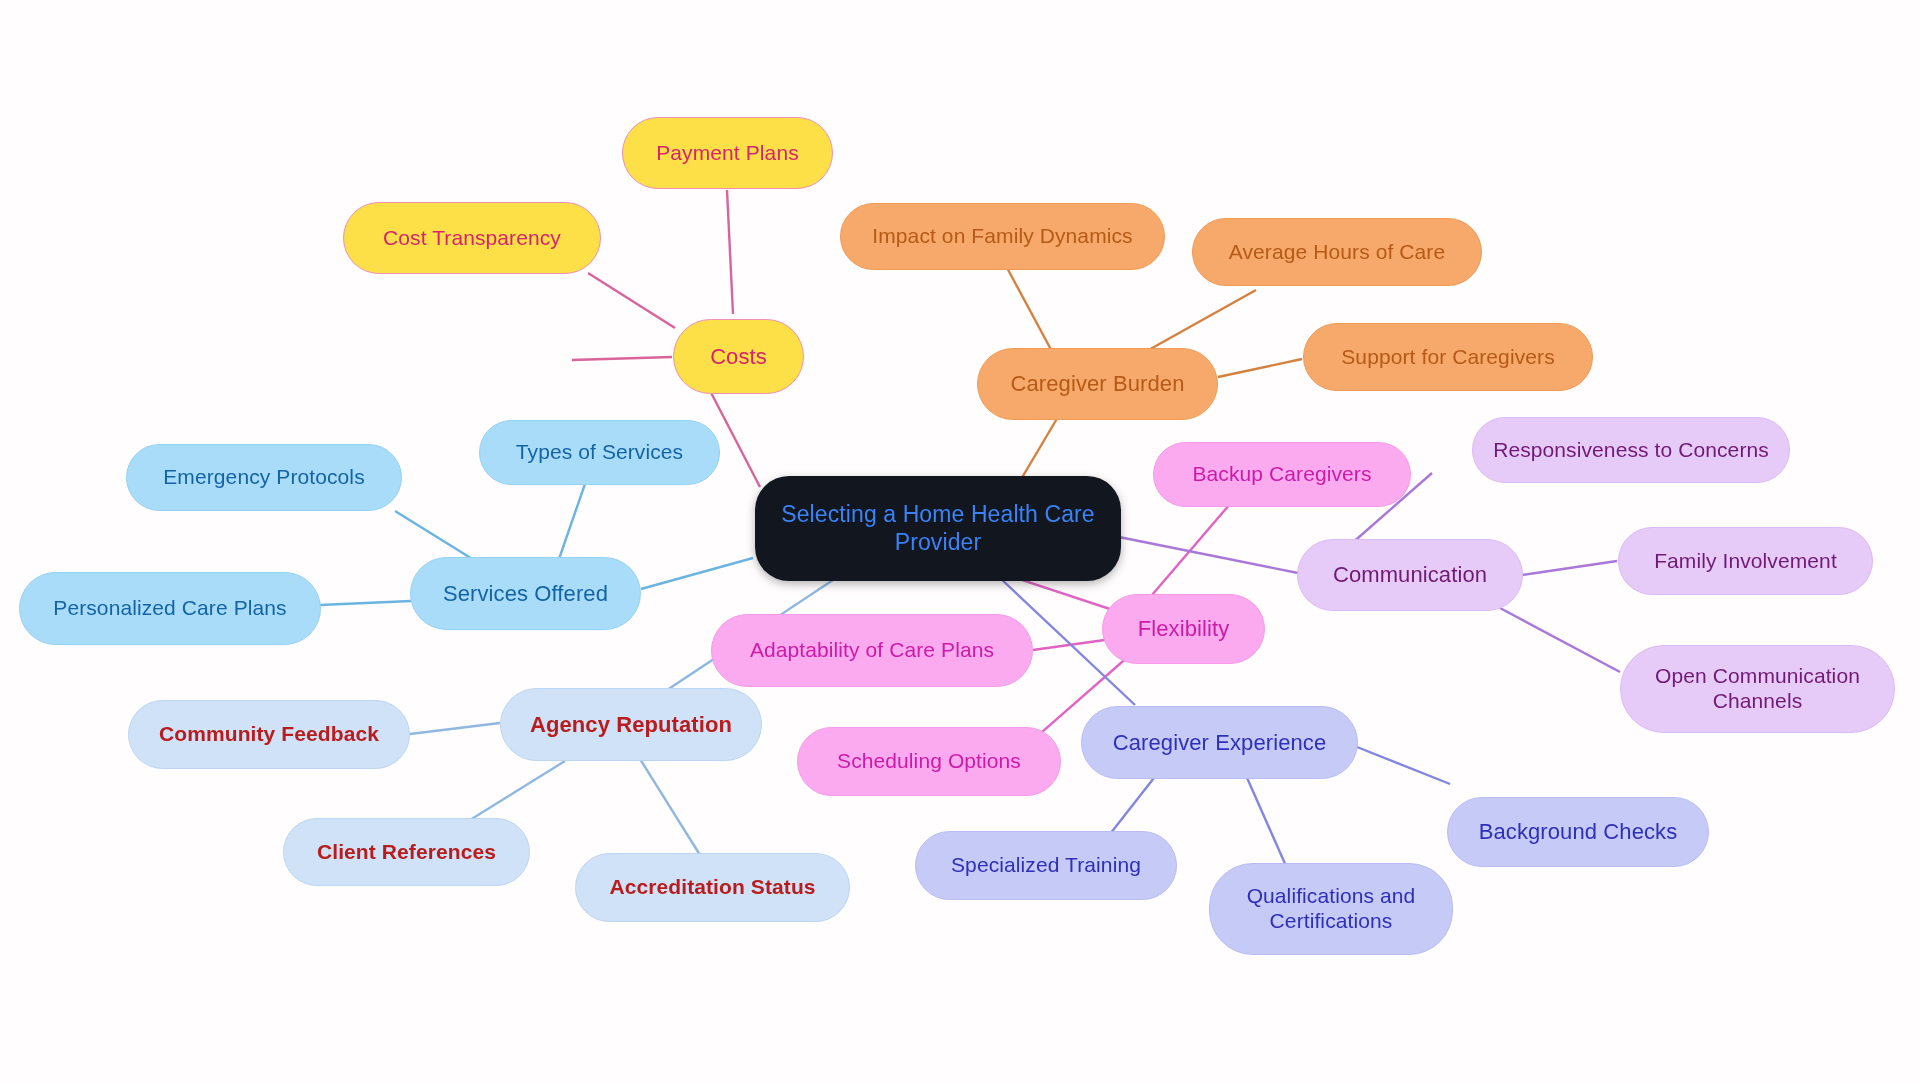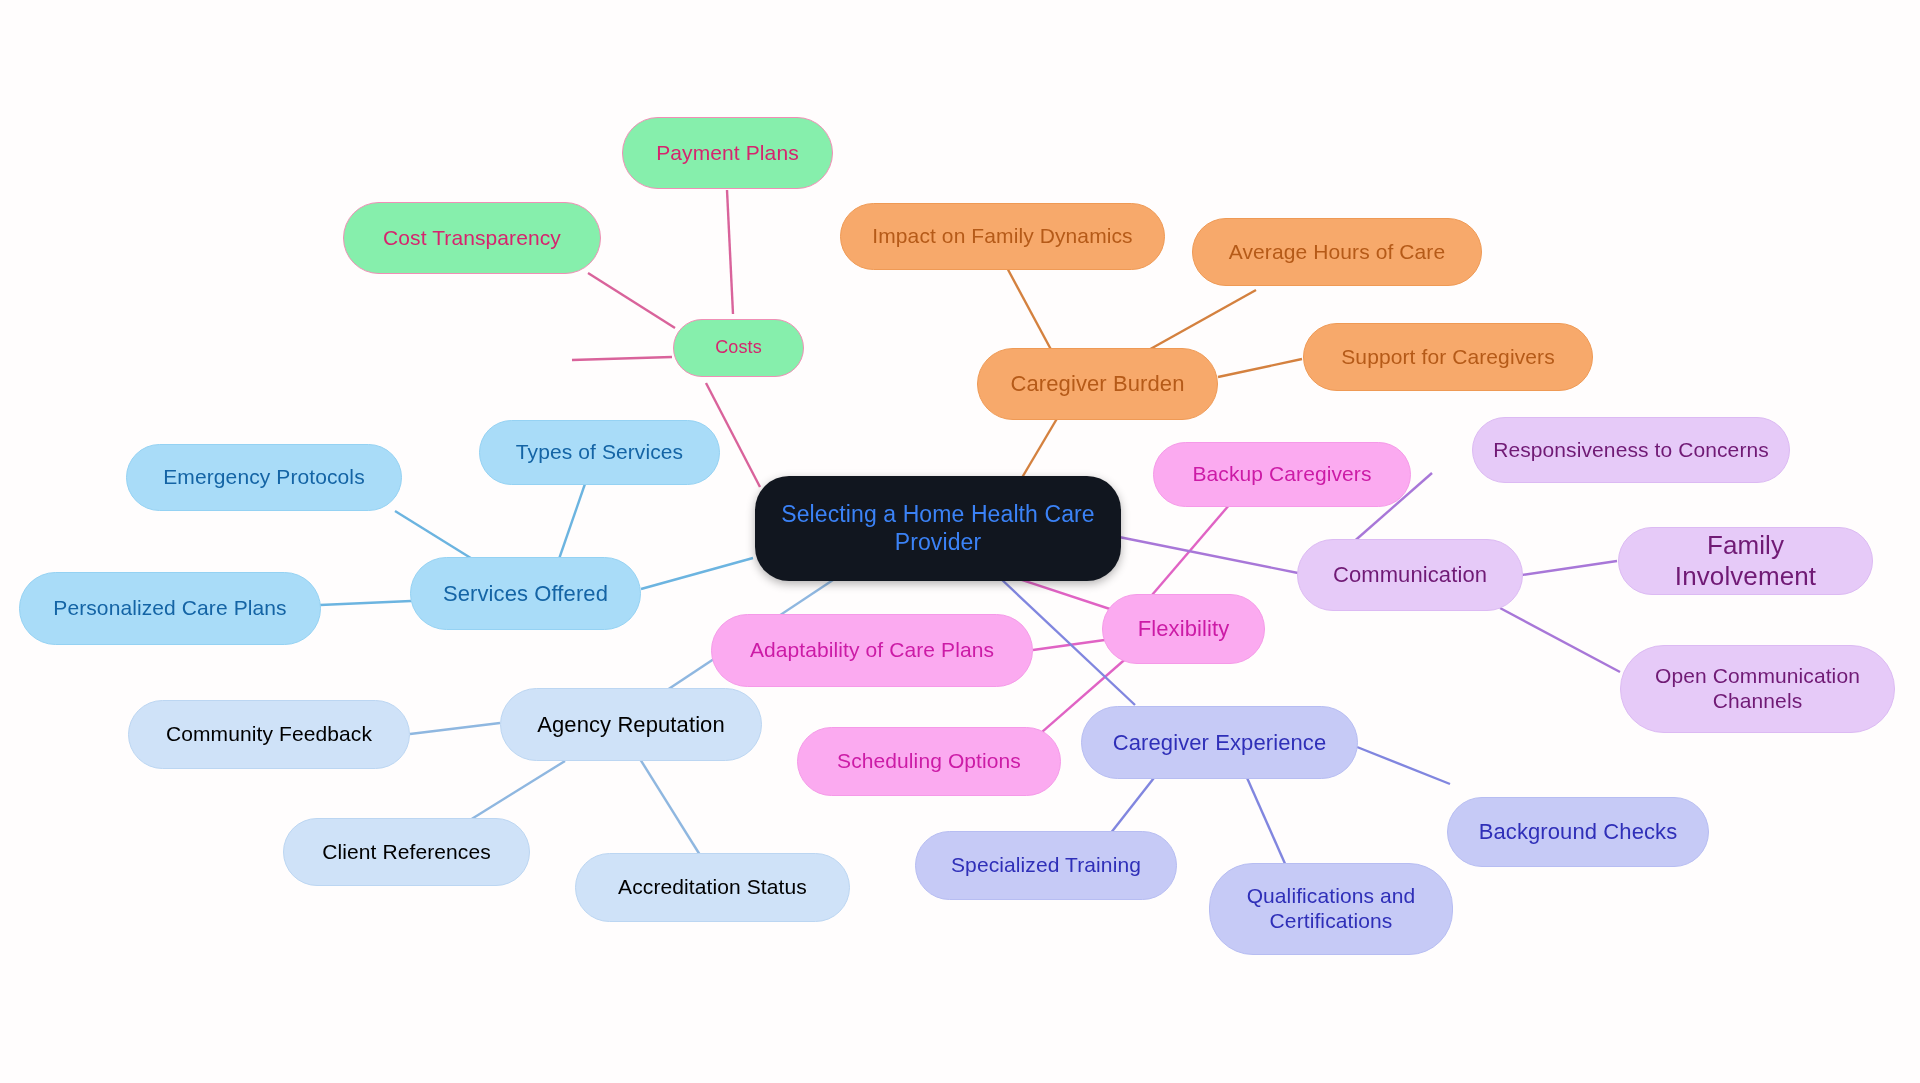--- a/index.html
+++ b/index.html
@@ -25,24 +25,24 @@
     letter-spacing:0.1px;
   }
   .node.root{
     background:#11161f;
     color:#3b82f6;
     border-radius:34px;
     border:none;
     font-size:23px;
     box-shadow:0 3px 10px rgba(0,0,0,0.30);
   }
-  .node.pink{background:#86efac;color:#d6246e;border-color:#f08fb6;}
+  .node.pink{background:#fde047;color:#d6246e;border-color:#f08fb6;}
   .node.orange{background:#f7a96b;color:#b55a18;border-color:#ef9a55;}
   .node.sky{background:#a9dcf8;color:#1464a5;border-color:#95d2f3;}
-  .node.lightblue{background:#cfe2f8;color:#000000;border-color:#bcd6f2;}
+  .node.lightblue{background:#cfe2f8;color:#b91c1c;border-color:#bcd6f2;font-weight:bold;}
   .node.magenta{background:#fbaaf0;color:#cc1ba6;border-color:#f59ae8;}
   .node.lilac{background:#e6caf8;color:#701a75;border-color:#dcbaf3;}
   .node.peri{background:#c6caf6;color:#2f2fb8;border-color:#b7bdf2;}
   .node .lbl{display:block;}
 </style>
 </head>
 <body>
 
 <div id="mindmap">
 
@@ -96,21 +96,21 @@
       <line x1="1168" y1="760" x2="1103" y2="843"></line>
       <line x1="1240" y1="762" x2="1290" y2="875"></line>
     </g>
   </svg>
 
   <div class="node root" style="left:755px;top:476px;width:366px;height:105px;">
     <span class="lbl">Selecting a Home Health Care
 Provider</span>
   </div>
 
-  <div class="node pink" style="left:673px;top:319px;width:131px;height:58px;font-size:18px;">
+  <div class="node pink" style="left:673px;top:319px;width:131px;height:75px;font-size:22px;">
     <span class="lbl">Costs</span>
   </div>
   <div class="node pink" style="left:622px;top:117px;width:211px;height:72px;font-size:21px;">
     <span class="lbl">Payment Plans</span>
   </div>
   <div class="node pink" style="left:343px;top:202px;width:258px;height:72px;font-size:21px;">
     <span class="lbl">Cost Transparency</span>
   </div>
 
   <div class="node orange" style="left:977px;top:348px;width:241px;height:72px;font-size:22px;">
@@ -164,21 +164,21 @@
   <div class="node magenta" style="left:797px;top:727px;width:264px;height:69px;font-size:21px;">
     <span class="lbl">Scheduling Options</span>
   </div>
 
   <div class="node lilac" style="left:1297px;top:539px;width:226px;height:72px;font-size:22px;">
     <span class="lbl">Communication</span>
   </div>
   <div class="node lilac" style="left:1472px;top:417px;width:318px;height:66px;font-size:21px;">
     <span class="lbl">Responsiveness to Concerns</span>
   </div>
-  <div class="node lilac" style="left:1618px;top:527px;width:255px;height:68px;font-size:26px;">
+  <div class="node lilac" style="left:1618px;top:527px;width:255px;height:68px;font-size:21px;">
     <span class="lbl">Family Involvement</span>
   </div>
   <div class="node lilac" style="left:1620px;top:645px;width:275px;height:88px;font-size:21px;">
     <span class="lbl">Open Communication
 Channels</span>
   </div>
 
   <div class="node peri" style="left:1081px;top:706px;width:277px;height:73px;font-size:22px;">
     <span class="lbl">Caregiver Experience</span>
   </div>

